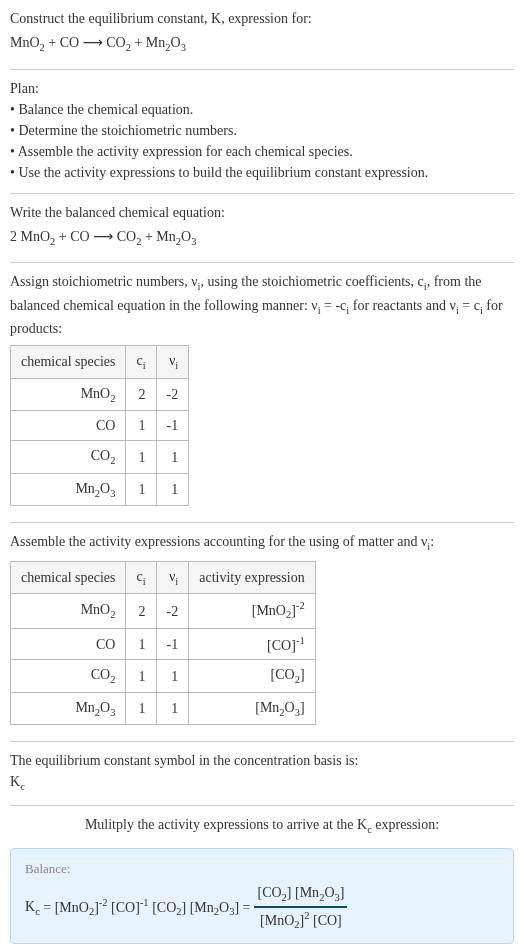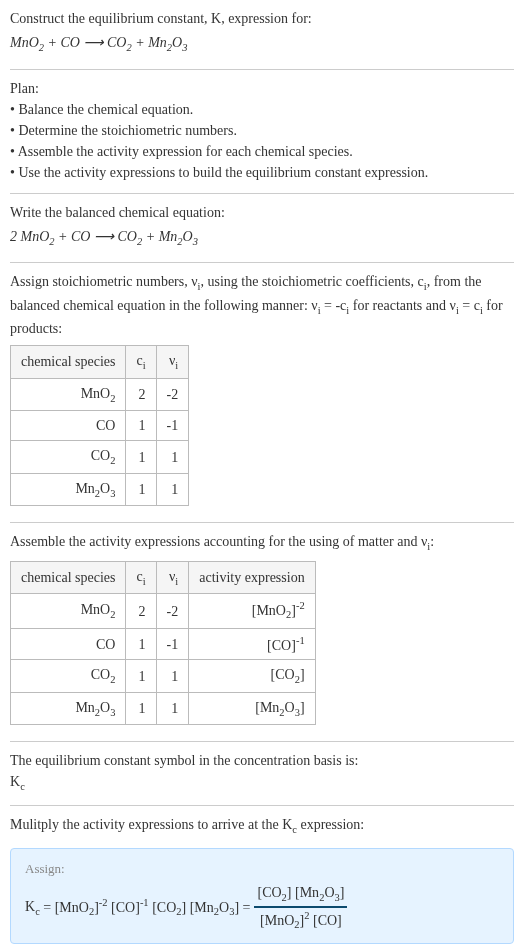--- a/index.html
+++ b/index.html
@@ -20,21 +20,20 @@
       margin-bottom: 8px;
       padding-bottom: 10px;
       border-bottom: 1px solid #ccc;
     }
     .section:last-child {
       border-bottom: none;
     }
     .equation {
       font-family: Georgia, serif;
       margin: 3px 0;
-      font-style: italic;
     }
     .sub {
       font-size: 0.75em;
       vertical-align: sub;
     }
     .sup {
       font-size: 0.75em;
       vertical-align: super;
     }
     .italic {
@@ -185,28 +184,28 @@
     </tr>
   </tbody>
     </table>
 </div>
 
 <div class="section">
   <div>The equilibrium constant symbol in the concentration basis is:</div>
   <div class="italic">K<span class="sub">c</span></div>
 </div>
 
-<div class="section" style="border-bottom:none;margin-bottom:4px;padding-bottom:4px;">
+<div class="section" style="border-bottom:none;margin-bottom:4px;padding-bottom:4px;text-align:center;">
   <div>
     <span>Mulitply the activity expressions to arrive at the </span><span class="italic">K<span class="sub">c</span></span><span> expression:</span>
   </div>
 </div>
 
 <div class="answer-box">
-  <div class="answer-label">Assign:</div>
+  <div class="answer-label">Balance:</div>
   <div class="kc-line">
     <span><span class="italic">K<span class="sub">c</span></span> = [MnO<span class="sub">2</span>]<span class="sup">-2</span> [CO]<span class="sup">-1</span> [CO<span class="sub">2</span>] [Mn<span class="sub">2</span>O<span class="sub">3</span>] = </span>
     <span class="frac">
       <span class="num">[CO<span class="sub">2</span>] [Mn<span class="sub">2</span>O<span class="sub">3</span>]</span>
       <span class="den">[MnO<span class="sub">2</span>]<span class="sup">2</span> [CO]</span>
     </span>
   </div>
 </div>
 
 </body></html>

